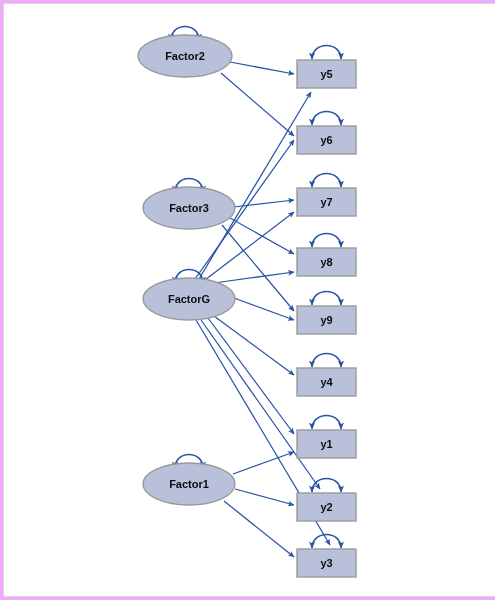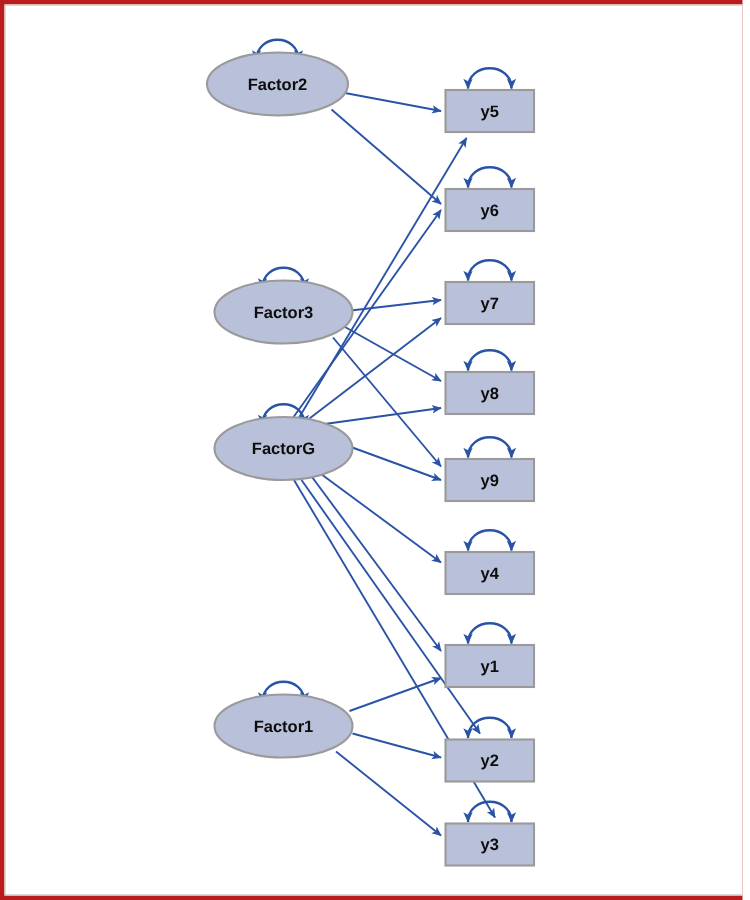--- a/index.html
+++ b/index.html
@@ -6,21 +6,21 @@
   html, body {
     margin: 0;
     padding: 0;
     background: #ffffff;
     font-family: "Liberation Sans", sans-serif;
   }
   #page {
     position: relative;
     width: 495px;
     height: 600px;
-    background: #b91c1c;
+    background: #f0abfc;
     box-sizing: border-box;
     overflow: hidden;
   }
   #frame {
     position: absolute;
     left: 3px;
     top: 3px;
     width: 494px;
     height: 594px;
     border: 1px solid #d9d9d9;

